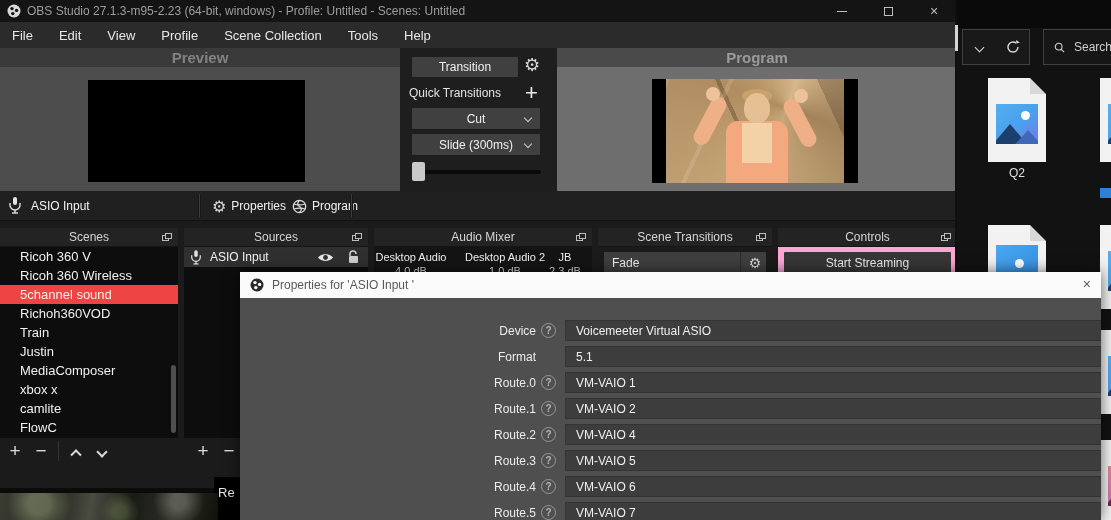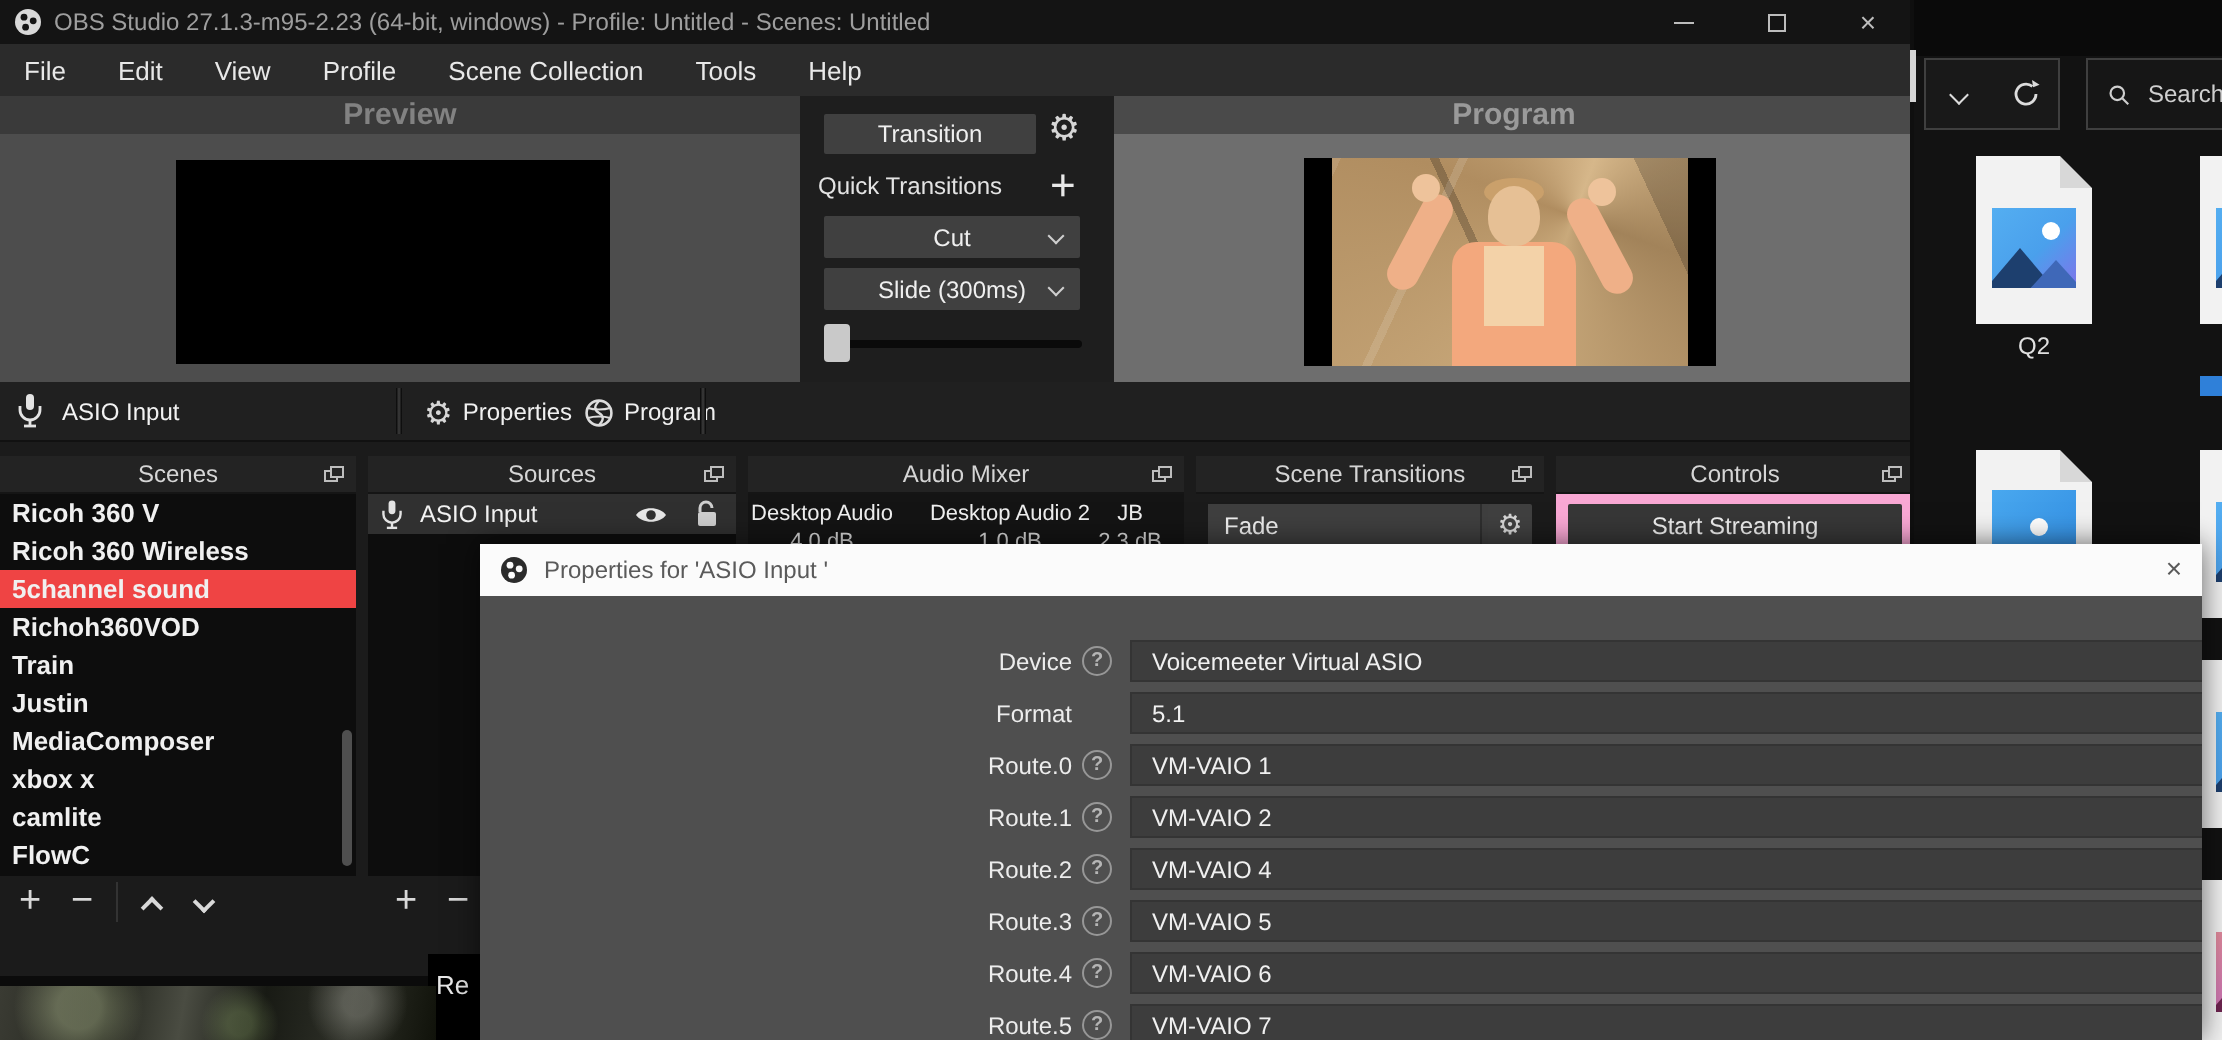--- a/index.html
+++ b/index.html
@@ -57,21 +57,21 @@
   .grip { top:3px; width:3px; height:23px; background:linear-gradient(90deg,#050505,#3d3d3d,#050505); }
   .tool-btn { top:4px; height:22px; display:flex; align-items:center; gap:5px; color:#f0f0f0; font-size:12px; }
 
   
   .dock-header { height:19px; background:#232323; display:flex; align-items:center; justify-content:center; border-bottom:1px solid #151515; }
   .dock-title { font-size:12px; color:#d5d5d5; }
   .popout { position:absolute; right:6px; top:5px; width:10px; height:9px; }
   .popout .sq1 { position:absolute; left:0; top:2px; width:7px; height:6px; border:1px solid #bdbdbd; }
   .popout .sq2 { position:absolute; left:3px; top:0; width:7px; height:6px; border:1px solid #bdbdbd; background:#232323; }
   .dock-body { background:#0d0d0d; }
-  .scene-item { height:19px; line-height:19px; padding-left:6px; font-size:13px; color:#f0f0f0; white-space:nowrap;font-weight:bold; }
+  .scene-item { height:19px; line-height:19px; padding-left:20px; font-size:13px; color:#f0f0f0; white-space:nowrap; }
   .scene-item.selected { background:#ef4444; }
   .scrollbar { position:absolute; right:2px; width:5px; border-radius:3px; background:#4f4f4f; }
   .dock-toolbar { display:flex; align-items:center; color:#d9d9d9; }
   .tb-icon { font-size:19px; font-weight:300; width:26px; text-align:center; }
   .tb-sep { width:1px; height:20px; background:#333; margin:0 4px; }
   .chev { display:inline-block; width:8px; height:8px; border-right:2px solid #d9d9d9; border-bottom:2px solid #d9d9d9; }
   .chev.up { transform:rotate(-135deg) translate(-2px,-2px); }
   .chev.down { transform:rotate(45deg); }
   .source-row { display:flex; align-items:center; background:#303030; height:20px; }
   .mixer-ch { position:absolute; font-size:11px; color:#efefef; white-space:nowrap; transform:translateX(-50%); }

